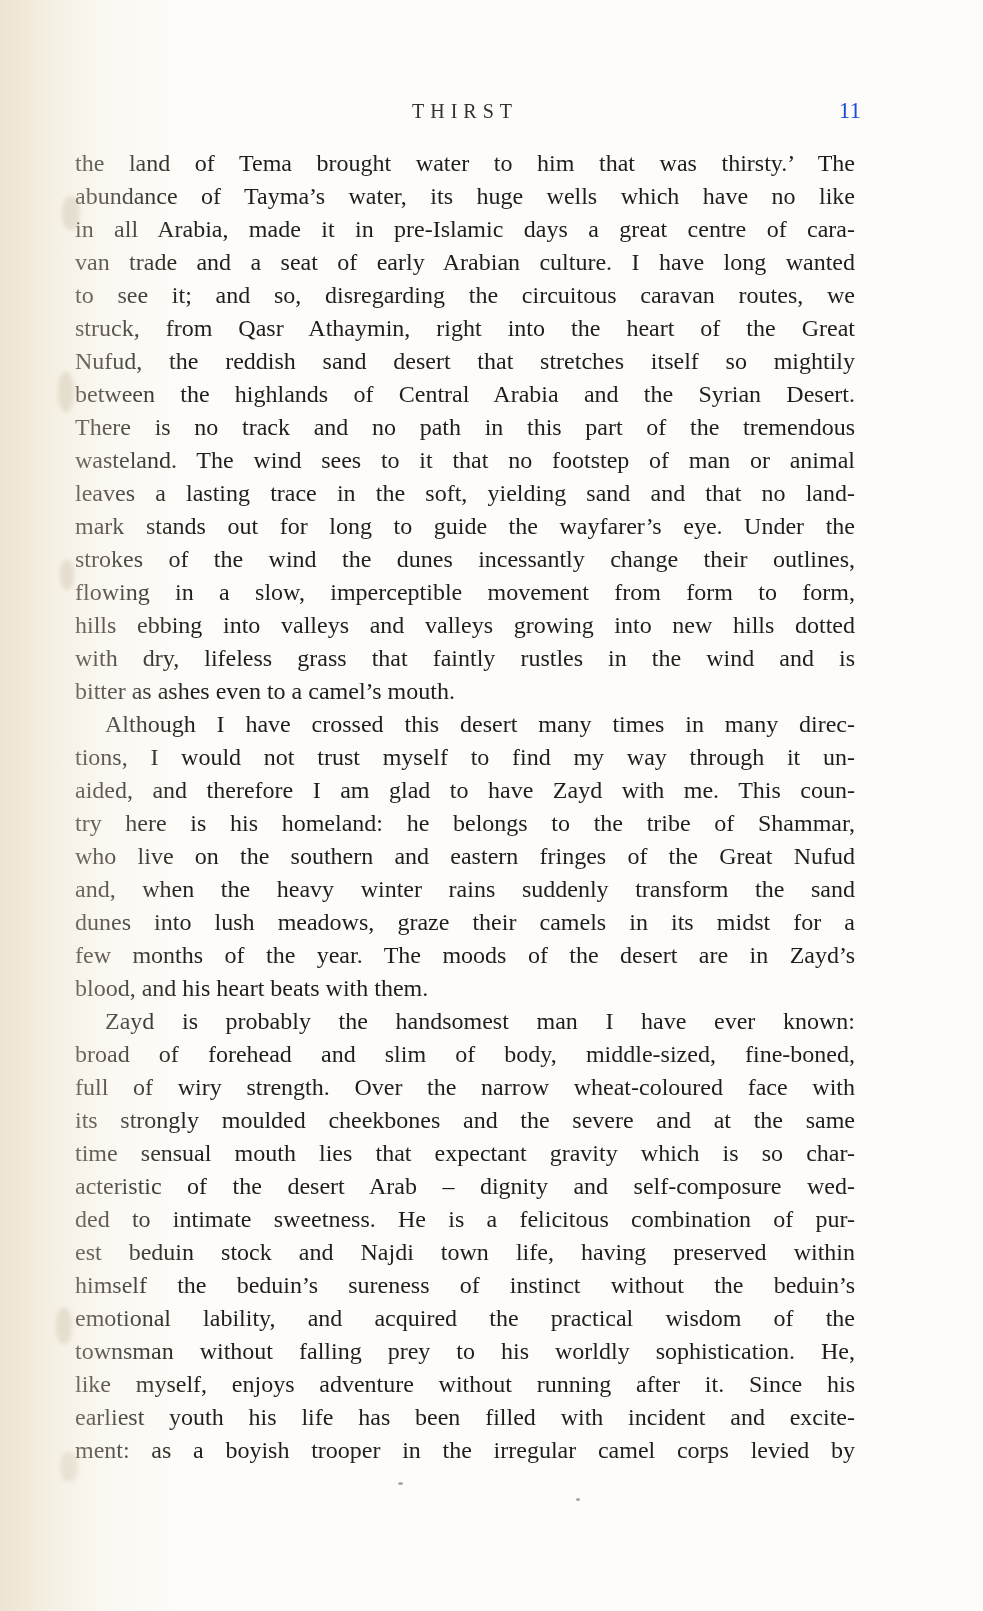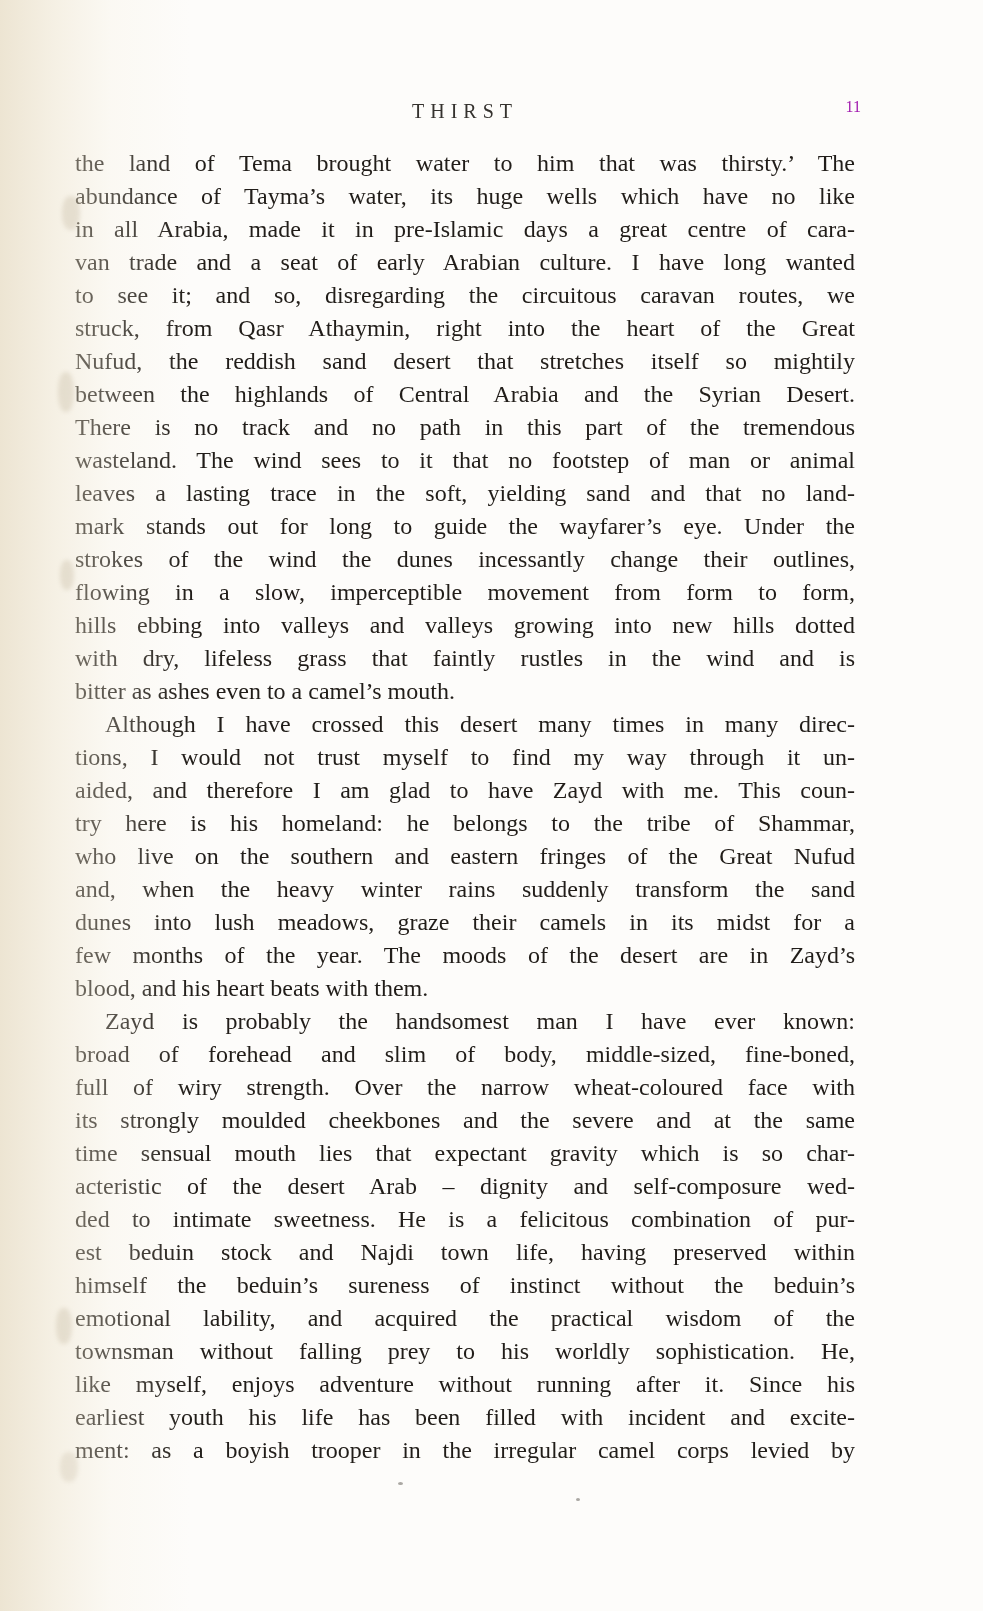--- a/index.html
+++ b/index.html
@@ -38,22 +38,22 @@
     display: block;
     text-align: center;
     font-size: 20px;
     letter-spacing: 6px;
     color: #35322e;
   }
   .folio {
     position: absolute;
     right: -6px;
     top: -2px;
-    font-size: 16px;
-    color: #a21caf;
+    font-size: 23px;
+    color: #1d4ed8;
   }
   .page-text {
     margin: 17px auto 0 75px;
     width: 780px;
   }
   .line {
     font-size: 24px;
     line-height: 33px;
     height: 33px;
     white-space: normal;

